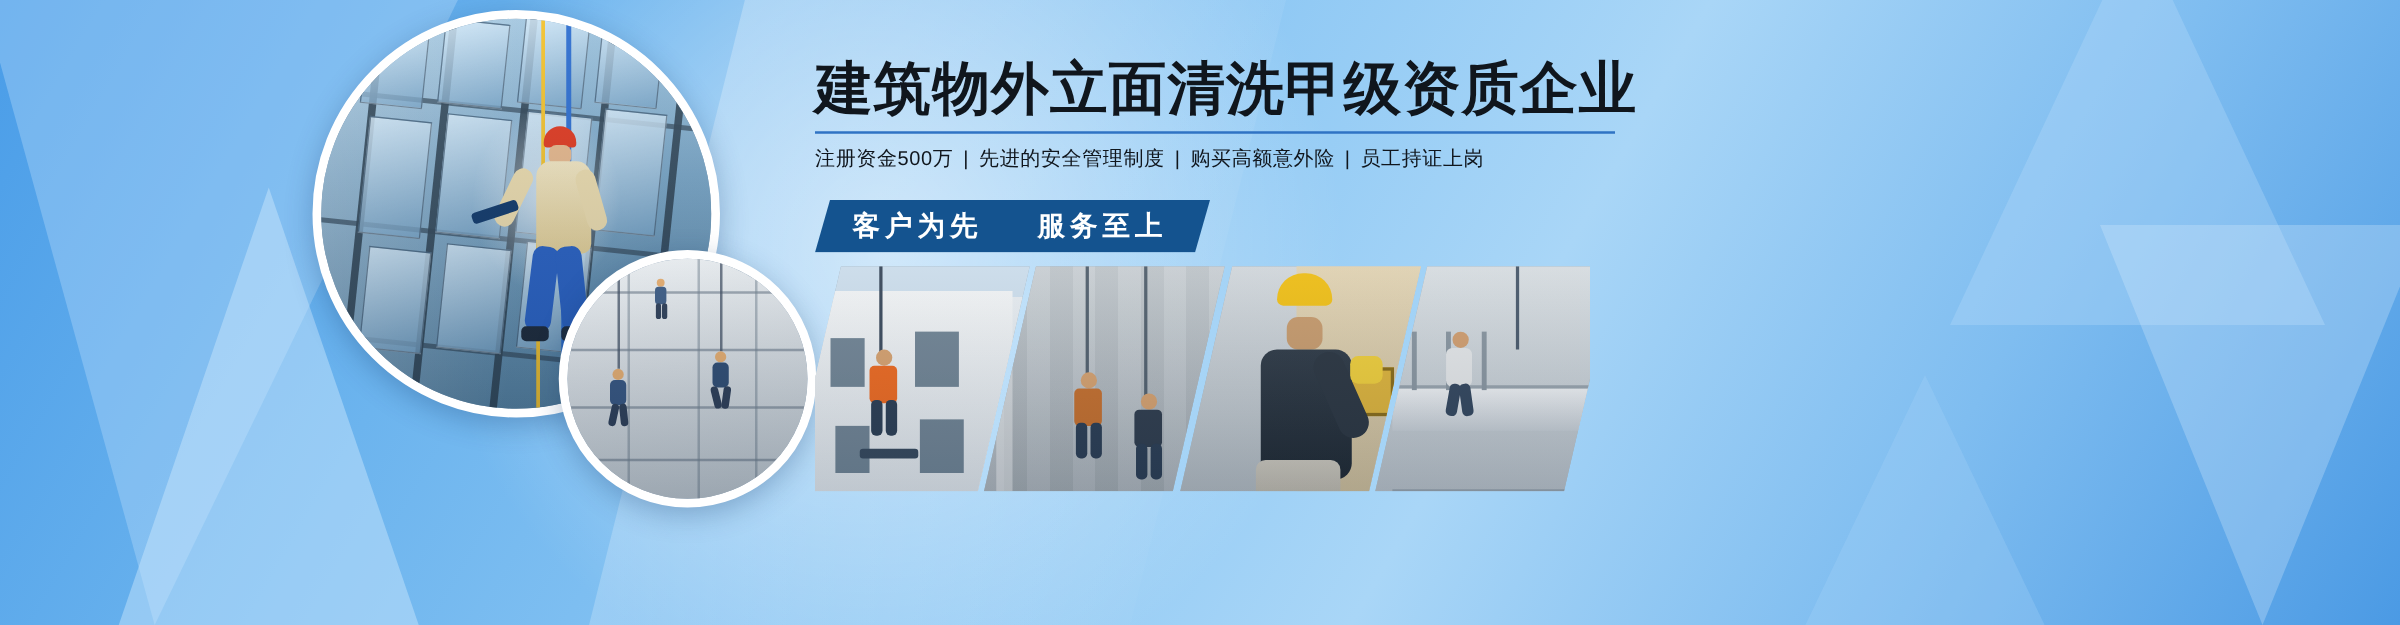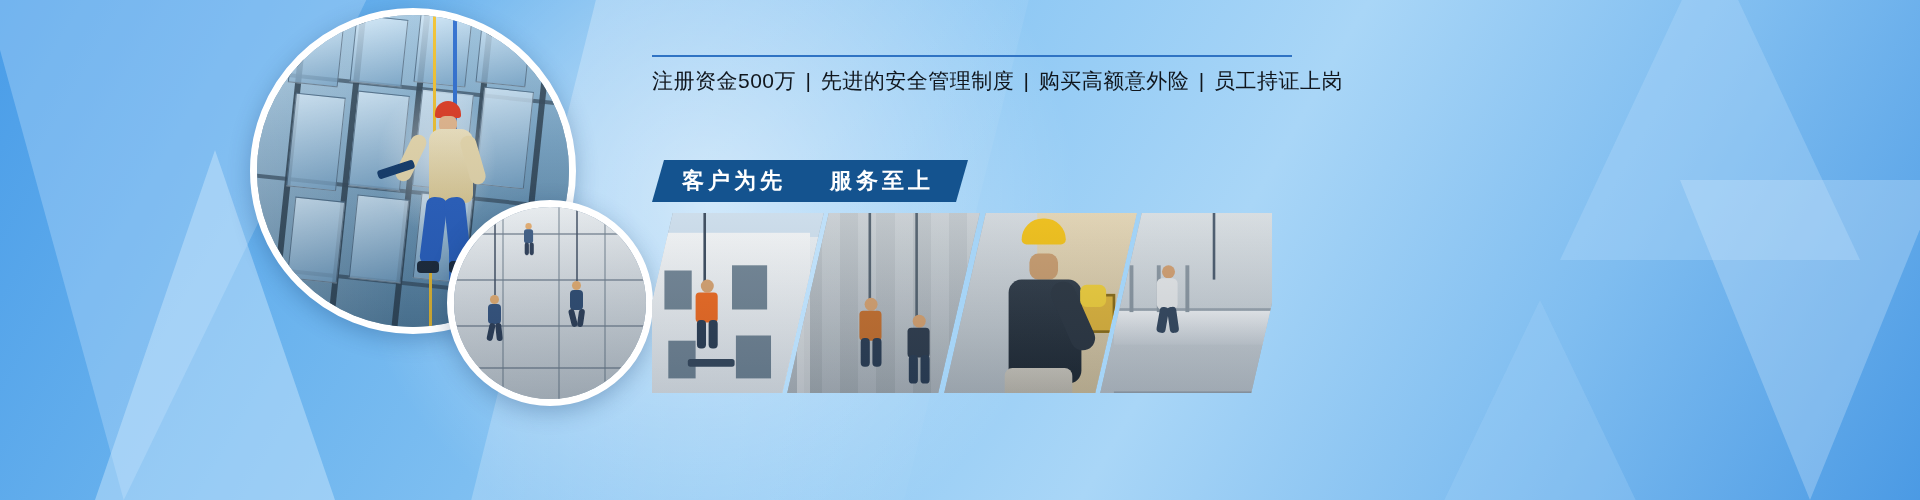--- a/index.html
+++ b/index.html
@@ -281,21 +281,21 @@
     white-space: nowrap;
   }
   .rule {
     margin: 9px 0 0 0;
     height: 2px;
     width: 640px;
     background: #2f73c4;
   }
   .subline {
     margin: 10px 0 0 0;
-    font-size: 21px;
+    font-size: 16px;
     color: #10161d;
     letter-spacing: .5px;
     white-space: nowrap;
   }
   .subline .sep { color: #10161d; padding: 0 3px; }
 
   .tagbar {
     position: absolute;
     left: 652px;
     top: 160px;
@@ -503,20 +503,21 @@
           <div class="p4-leg" style="left:1px; top:32px; transform:rotate(10deg);"></div>
           <div class="p4-leg" style="left:9px; top:32px; transform:rotate(-8deg);"></div>
         </div>
         <div class="panel-shade"></div>
       </div>
     </div>
 
   </div>
 
   <div class="text-block">
+    <h1 class="headline">建筑物外立面清洗甲级资质企业</h1>
     <div class="rule"></div>
     <p class="subline">
       <span>注册资金500万</span>
       <span class="sep">|</span>
       <span>先进的安全管理制度</span>
       <span class="sep">|</span>
       <span>购买高额意外险</span>
       <span class="sep">|</span>
       <span>员工持证上岗</span>
     </p>

